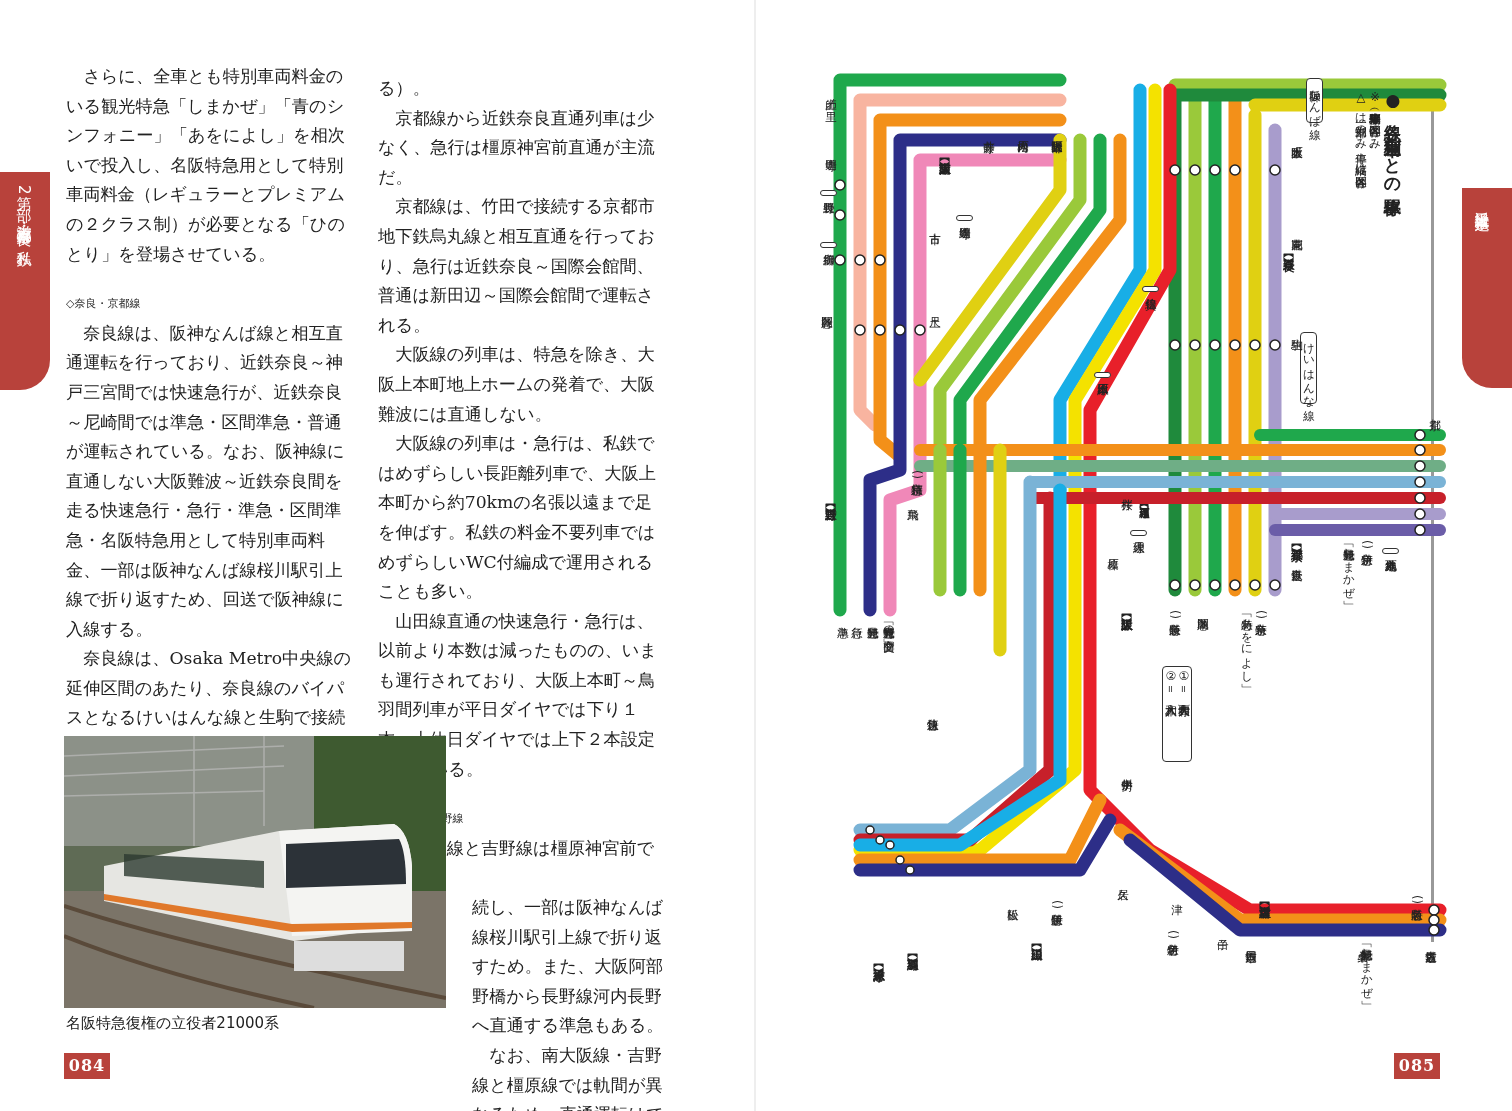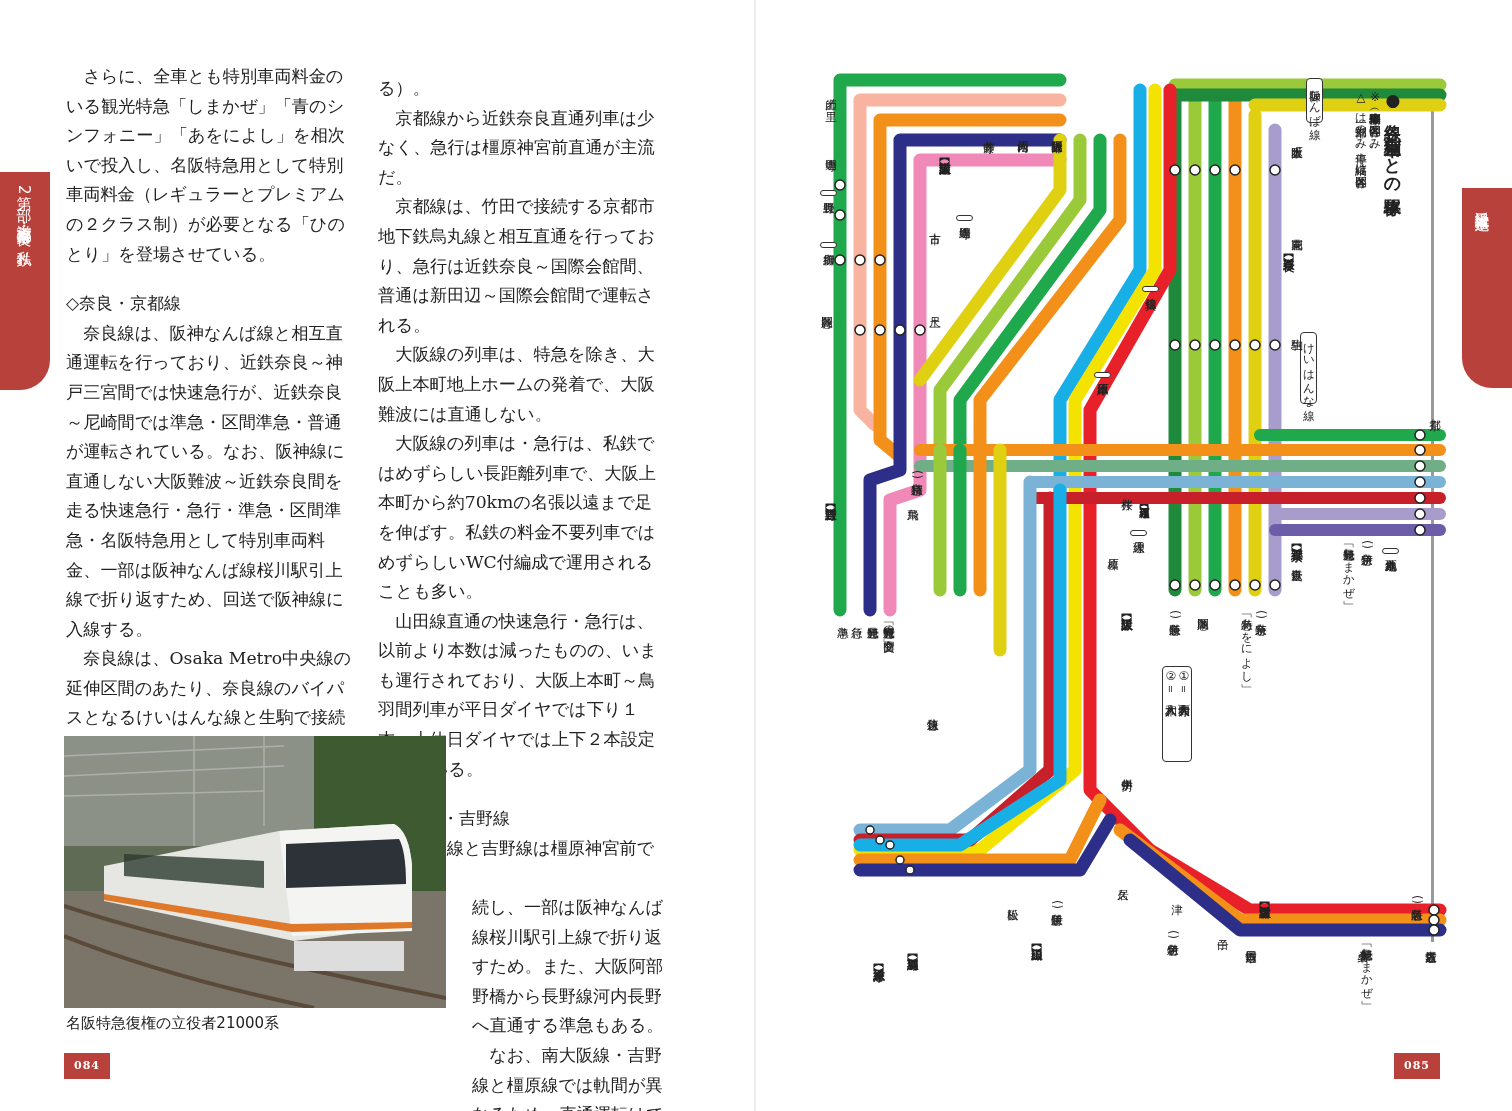--- a/index.html
+++ b/index.html
@@ -8,26 +8,26 @@
   .left{left:0;width:756px;}
   .right{left:756px;width:756px;}
   .spine{position:absolute;left:754px;top:0;width:2px;height:1111px;background:#eee;}
   .tab-left{position:absolute;left:0;top:172px;width:50px;height:218px;background:#b8423b;border-radius:0 0 30px 0;}
   .tab-right{position:absolute;right:0;top:188px;width:50px;height:200px;background:#b8423b;border-radius:0 0 0 30px;}
   .tab-text{writing-mode:vertical-rl;color:#fff;font-family:"DejaVu Sans","Liberation Sans",sans-serif;font-size:15px;letter-spacing:1px;position:absolute;top:12px;left:14px;}
   .tab-right .tab-text{left:10px;font-size:15px;}
   .col{position:absolute;font-size:17.2px;line-height:29.6px;}
   .col p{margin:0;text-indent:1em;}
   .col .noindent{text-indent:0;}
-  .col h3{margin:20px 0 0 0;font-size:17px;font-weight:normal;font-family:"DejaVu Sans","Liberation Sans",sans-serif;line-height:29.6px;}
+  .col h3{margin:20px 0 0 0;font-size:11px;font-weight:normal;font-family:"DejaVu Sans","Liberation Sans",sans-serif;line-height:29.6px;}
   .col1{left:66px;top:62px;width:290px;}
   .col2{left:378px;top:74px;width:290px;}
   .photo{position:absolute;left:64px;top:736px;width:382px;height:272px;overflow:hidden;background:#4a5a3a;}
   .caption{position:absolute;left:66px;top:1014px;font-family:"DejaVu Sans","Liberation Sans",sans-serif;font-size:15px;color:#222;}
-  .pno{position:absolute;top:1053px;width:46px;height:26px;background:#b8423b;color:#fff;font-family:"DejaVu Serif","Liberation Serif",serif;font-weight:bold;font-size:11px;text-align:center;line-height:26px;letter-spacing:1px;}
+  .pno{position:absolute;top:1053px;width:46px;height:26px;background:#b8423b;color:#fff;font-family:"DejaVu Serif","Liberation Serif",serif;font-weight:bold;font-size:16px;text-align:center;line-height:26px;letter-spacing:1px;}
   .pno-left{left:64px;}
   .pno-right{left:1394px;}
   .wrap-indent{padding-left:94px;}
   .map{position:absolute;left:820px;top:70px;width:640px;height:960px;}
   .vtext{position:absolute;writing-mode:vertical-rl;font-family:"DejaVu Sans","Liberation Sans",sans-serif;font-size:11.5px;color:#222;line-height:13px;}
   .legend-title{font-size:17px;font-weight:bold;}
   .boxed{border:1px solid #333;border-radius:4px;padding:2px 1px;background:#fff;}
   .rule{position:absolute;left:1431px;top:82px;width:3px;height:860px;background:#999;}
 </style>
 </head>

